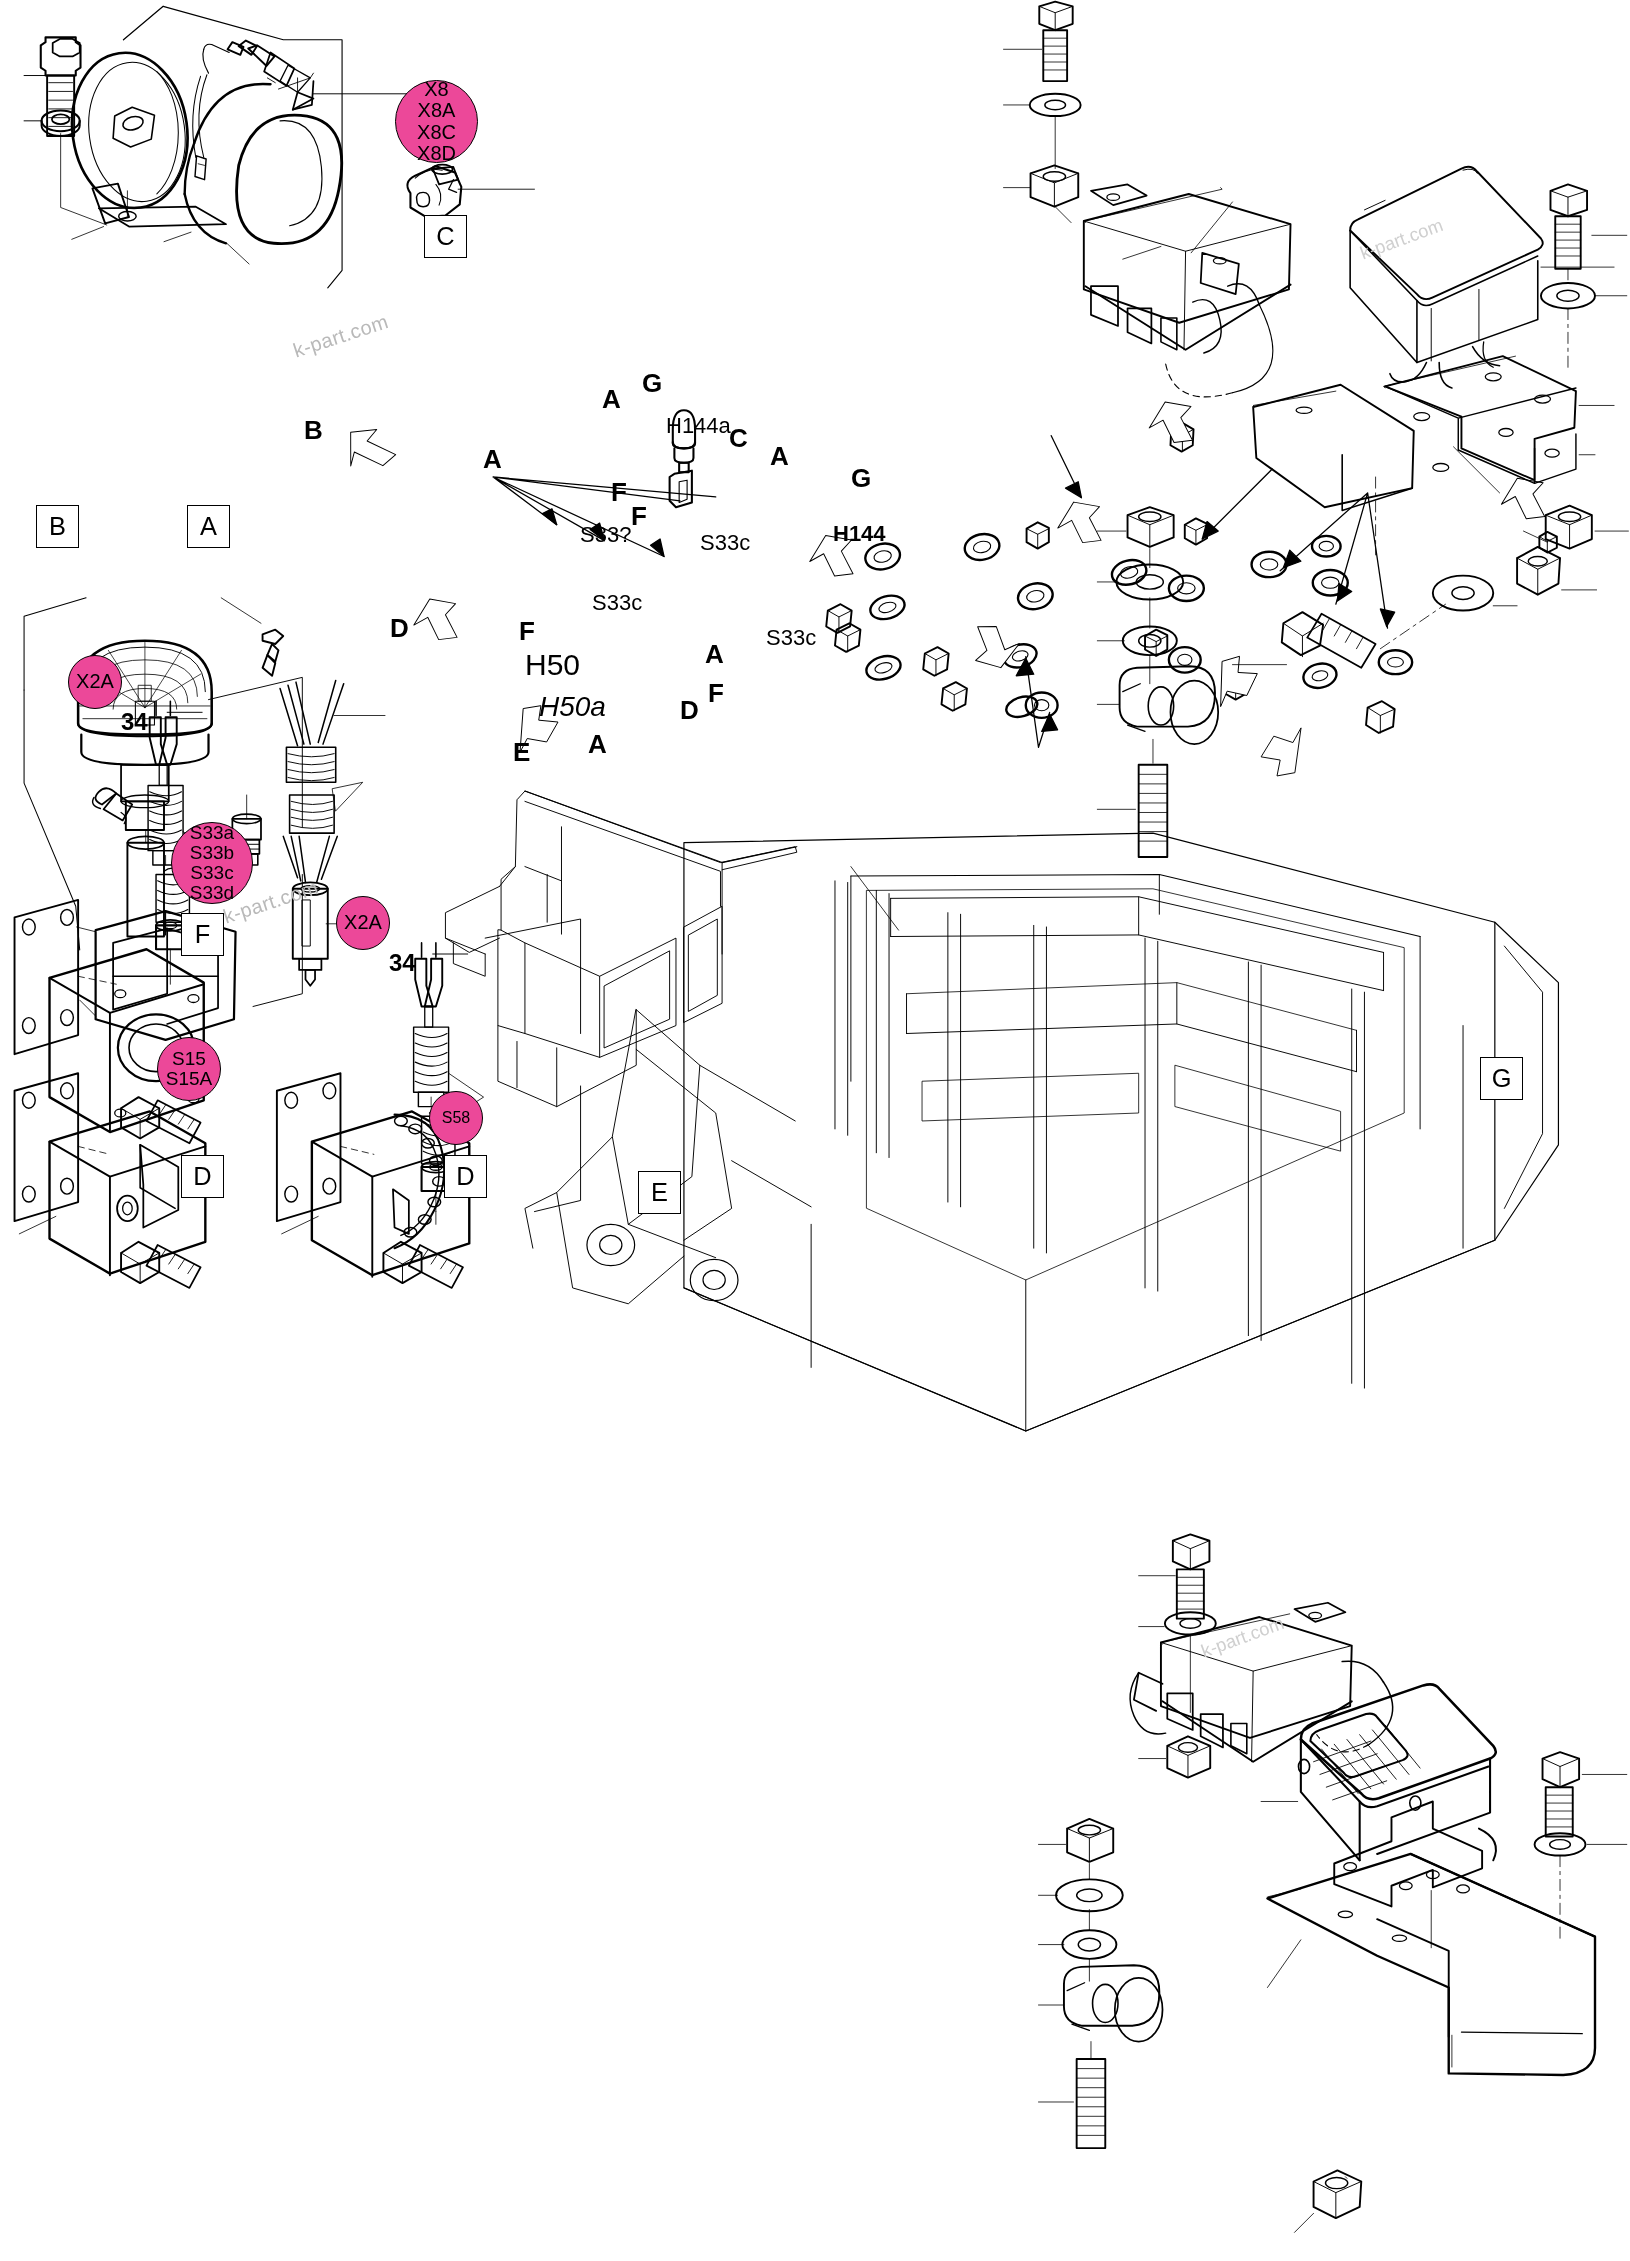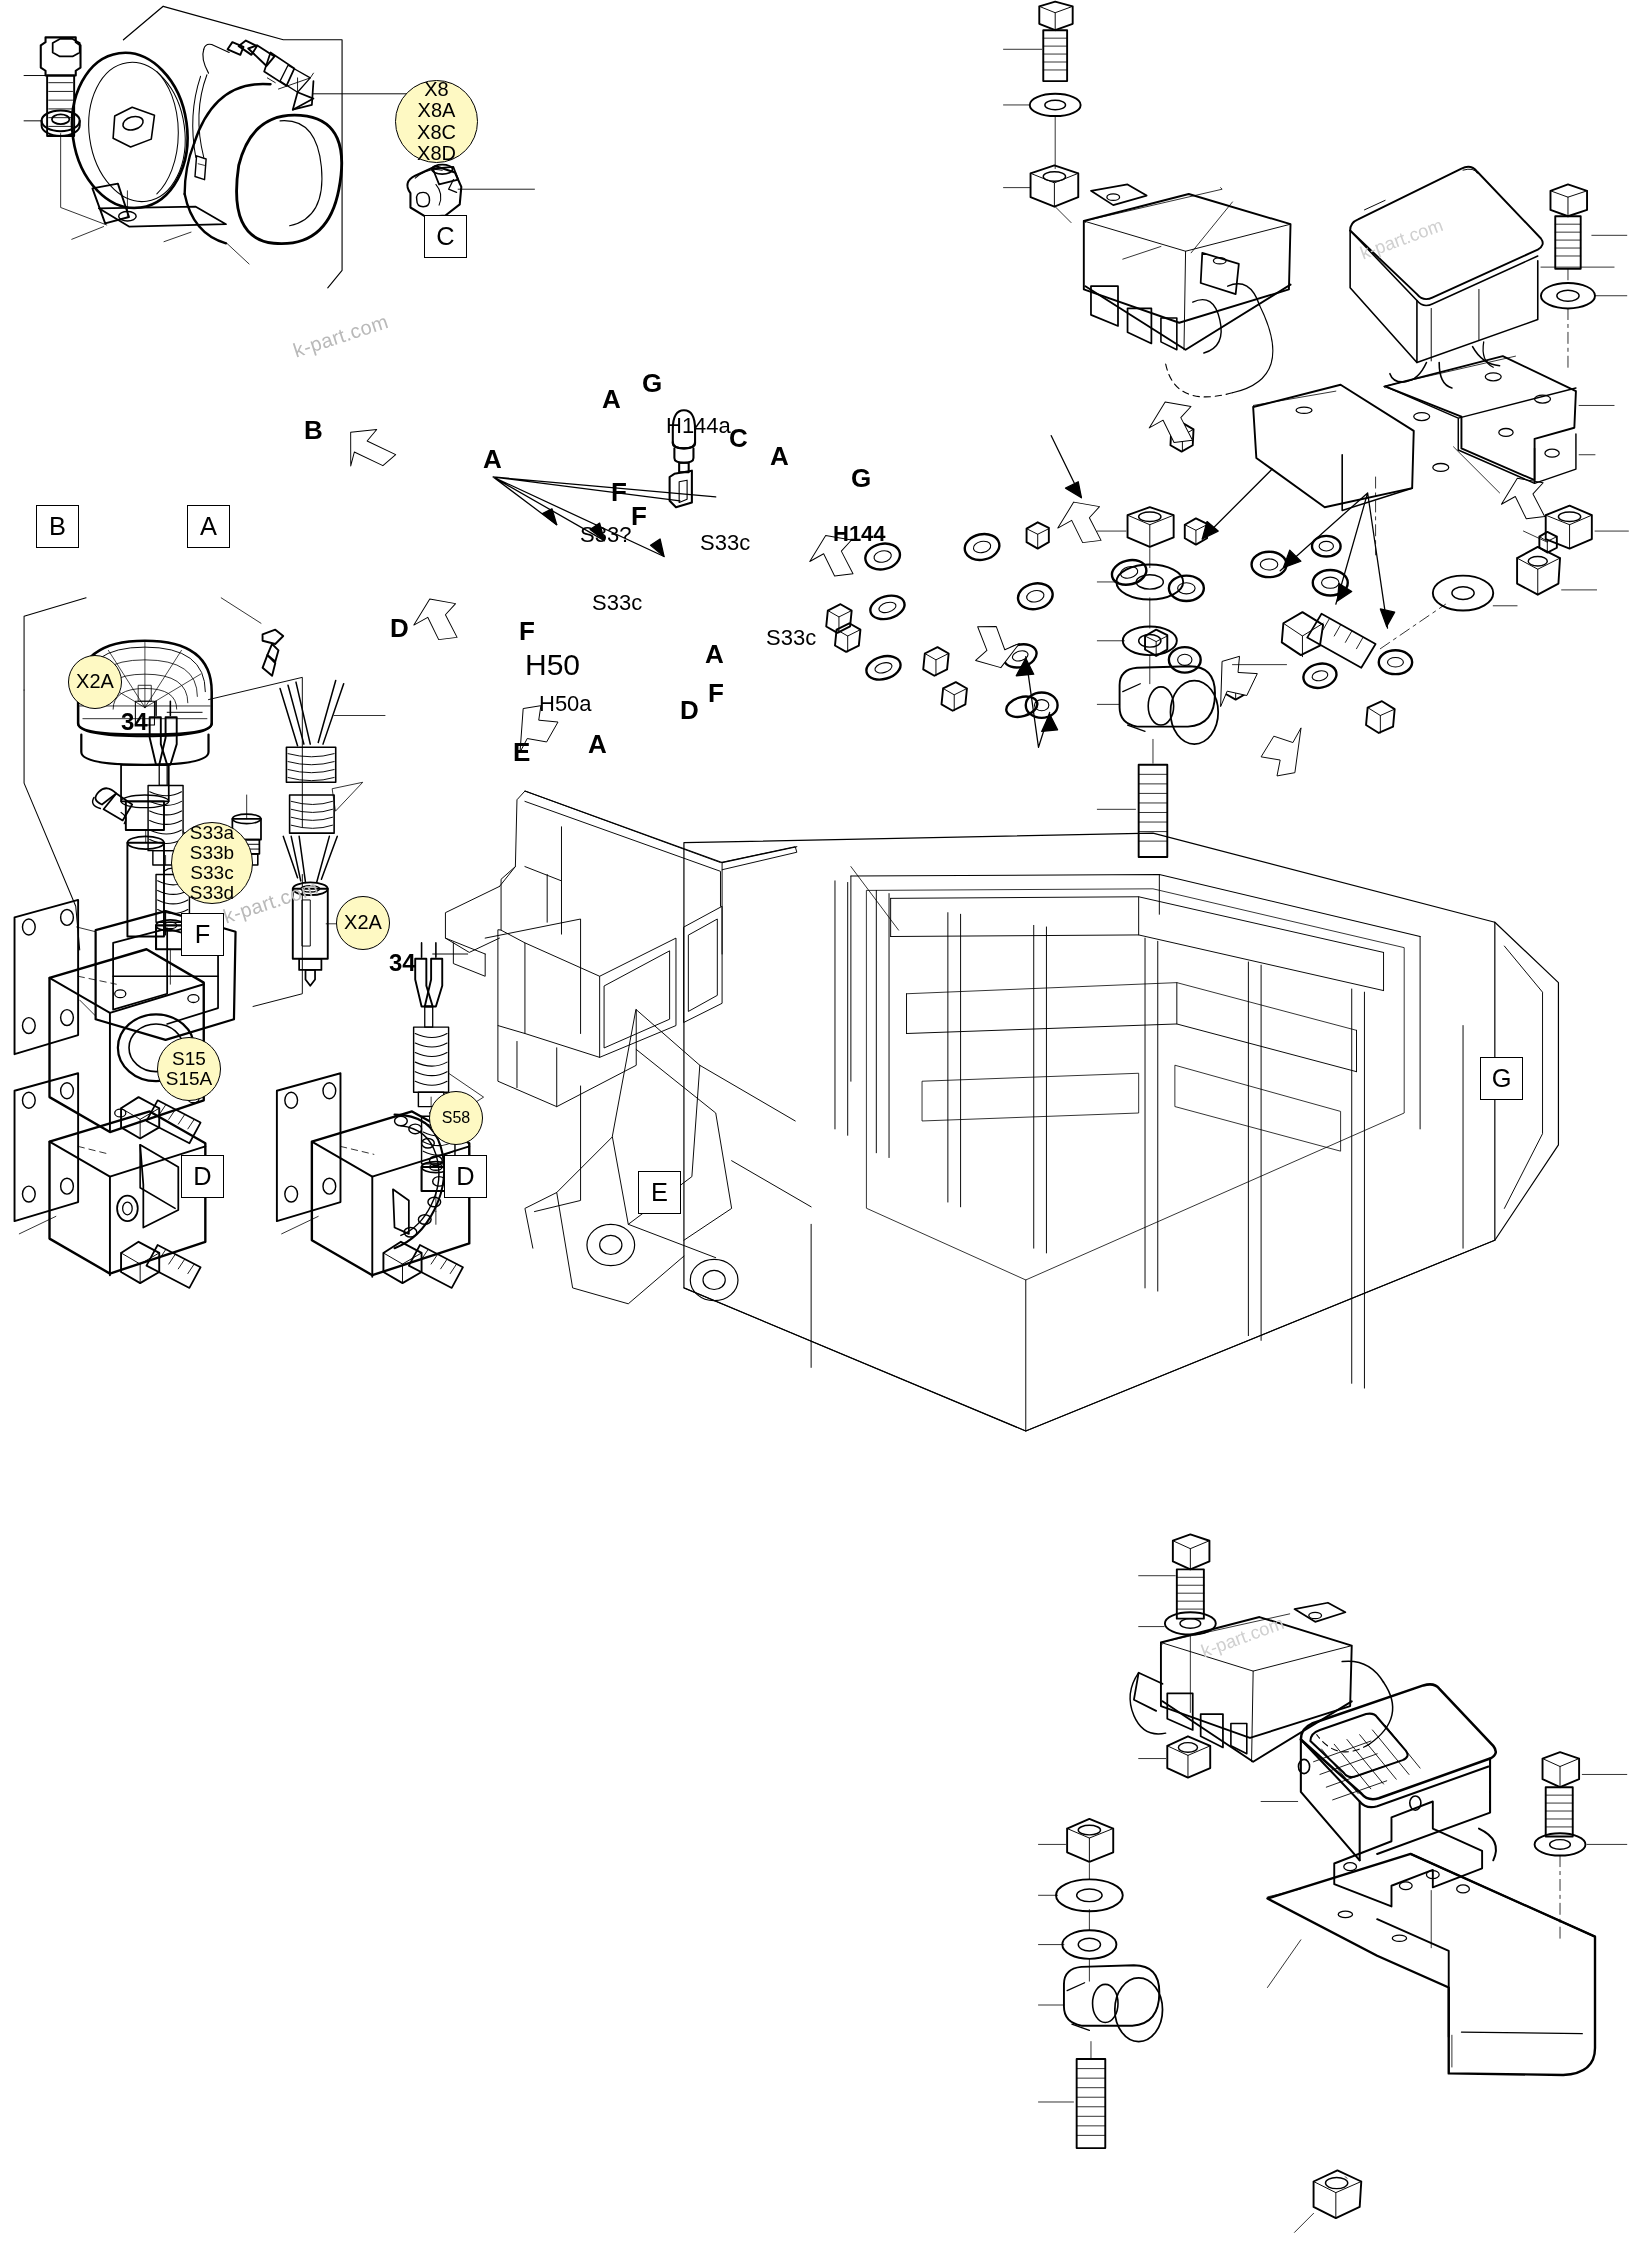--- a/index.html
+++ b/index.html
@@ -2,21 +2,21 @@
 <html style="font-size:12.7px"><head>
 <meta charset="utf-8">
 <style>
   html,body{margin:0;padding:0;background:#fff;}
   body{font-family:"Liberation Sans",sans-serif;color:#000;}
   #sheet{position:relative;width:1631px;height:2261px;background:#fff;overflow:hidden;}
   svg.layer{position:absolute;left:0;top:0;width:1631px;height:2261px;}
   .lbl{position:absolute;font-family:"Liberation Sans",sans-serif;font-weight:bold;color:#000;line-height:1;white-space:nowrap;}
   .boxlbl{position:absolute;border:1.6px solid #000;background:#fff;display:flex;align-items:center;justify-content:center;
           font-family:"Liberation Sans",sans-serif;font-weight:normal;color:#000;}
-  .circlbl{position:absolute;border:1.2px solid #000;border-radius:50%;background:#fef9c3;display:flex;flex-direction:column;
+  .circlbl{position:absolute;border:1.2px solid #000;border-radius:50%;background:#ec4899;display:flex;flex-direction:column;
            align-items:center;justify-content:center;font-family:"Liberation Sans",sans-serif;color:#000;line-height:1.06;}
   .circlbl span{display:block;}
   .wm{position:absolute;font-family:"Liberation Sans",sans-serif;color:#b9b9b9;font-size:20px;letter-spacing:0.4px;
       transform:rotate(-18deg);transform-origin:left center;white-space:nowrap;}
   .wm2{position:absolute;font-family:"Liberation Sans",sans-serif;color:#cfcfcf;font-size:18.3px;
       transform:rotate(-20deg);transform-origin:left center;white-space:nowrap;}
 </style>
 </head>
 <body>
 
@@ -745,21 +745,21 @@
   <div class="lbl" style="left:833px;top:523px;font-size:22px;font-weight:bold;">H144</div>
   <div class="lbl" style="left:611px;top:479px;font-size:26px;">F</div>
   <div class="lbl" style="left:631px;top:503px;font-size:26px;">F</div>
   <div class="lbl" style="left:580px;top:524px;font-size:22px;font-weight:normal;">S33?</div>
   <div class="lbl" style="left:700px;top:532px;font-size:22px;font-weight:normal;">S33c</div>
   <div class="lbl" style="left:592px;top:592px;font-size:22px;font-weight:normal;">S33c</div>
   <div class="lbl" style="left:766px;top:627px;font-size:22px;font-weight:normal;">S33c</div>
   <div class="lbl" style="left:390px;top:615px;font-size:26px;">D</div>
   <div class="lbl" style="left:519px;top:618px;font-size:26px;">F</div>
   <div class="lbl" style="left:525px;top:650px;font-size:30px;font-weight:normal;">H50</div>
-  <div class="lbl" style="left:539px;top:693px;font-size:22px;font-weight:normal;">H50a</div>
+  <div class="lbl" style="left:539px;top:693px;font-size:28px;font-weight:normal;font-style:italic;">H50a</div>
   <div class="lbl" style="left:705px;top:641px;font-size:26px;">A</div>
   <div class="lbl" style="left:680px;top:697px;font-size:26px;">D</div>
   <div class="lbl" style="left:708px;top:680px;font-size:26px;">F</div>
   <div class="lbl" style="left:513px;top:739px;font-size:26px;">E</div>
   <div class="lbl" style="left:588px;top:731px;font-size:26px;">A</div>
 
   <div class="wm" style="left:294px;top:340px;">k-part.com</div>
   <div class="wm2" style="left:1361px;top:243px;">k-part.com</div>
   <div class="wm" style="left:224px;top:906px;">k-part.com</div>
   <div class="wm2" style="left:1202px;top:1641px;">k-part.com</div>

